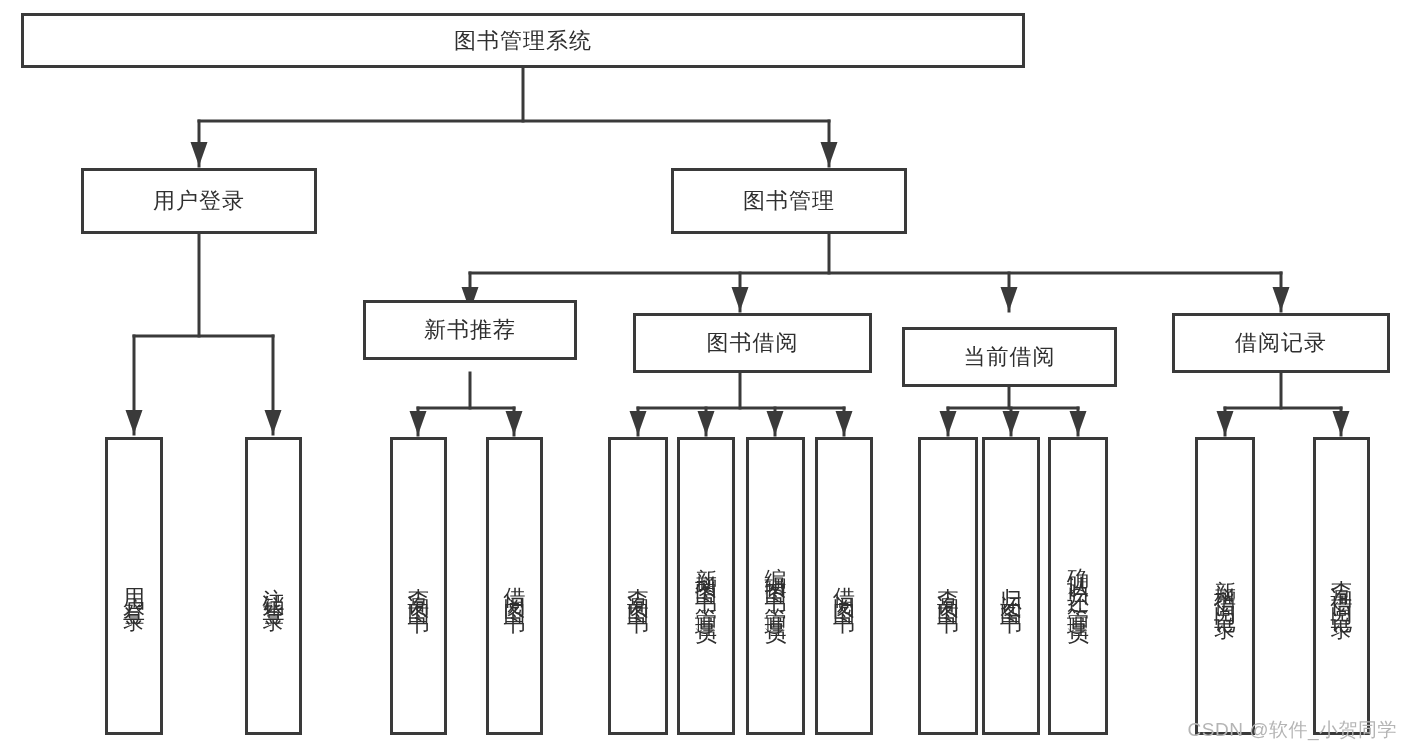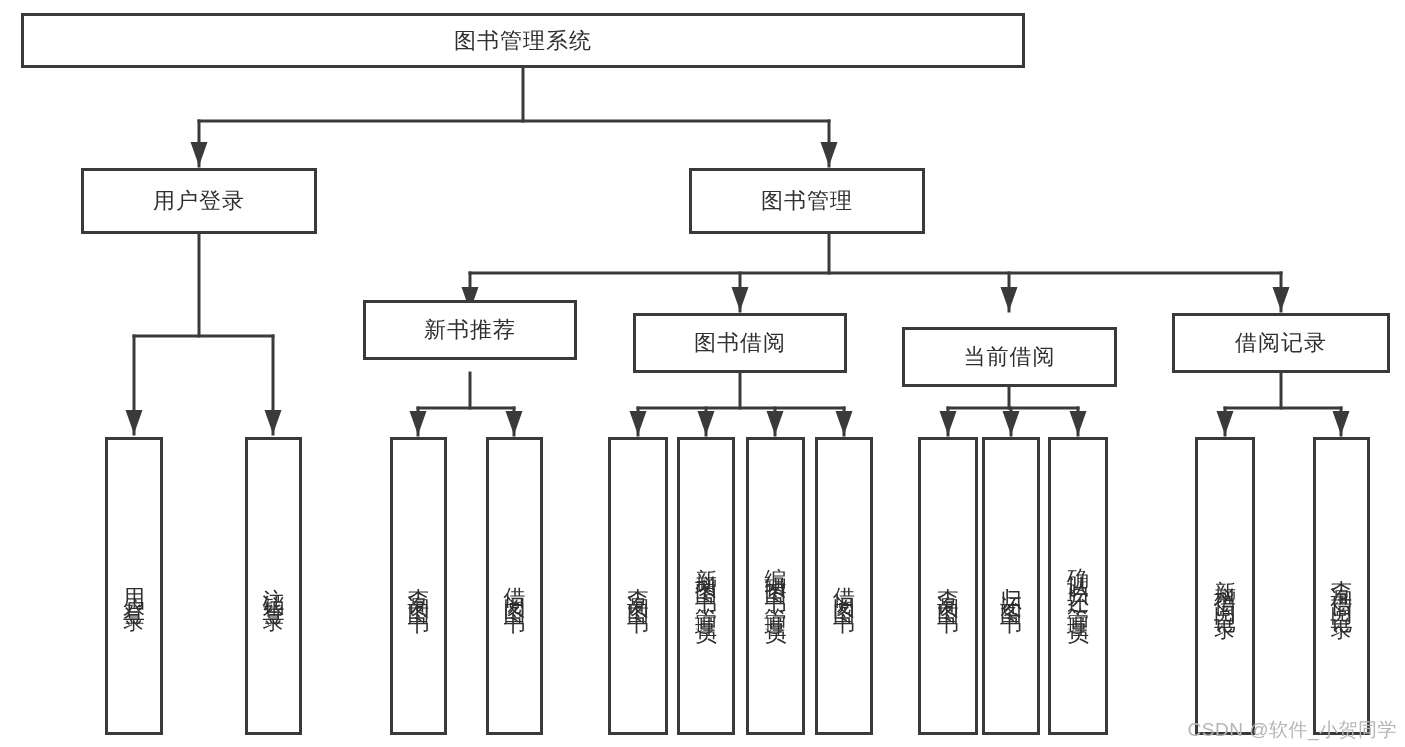--- a/index.html
+++ b/index.html
@@ -103,24 +103,24 @@
       <line x1="1281" y1="373" x2="1281" y2="408"></line>
       <line x1="1225" y1="408" x2="1341" y2="408"></line>
       <line x1="1225" y1="408" x2="1225" y2="435" marker-end="url(#ah)"></line>
       <line x1="1341" y1="408" x2="1341" y2="435" marker-end="url(#ah)"></line>
     </g>
   </svg>
 
   <div class="node h" style="left:21px;top:13px;width:1004px;height:55px">图书管理系统</div>
 
   <div class="node h" style="left:81px;top:168px;width:236px;height:66px">用户登录</div>
-  <div class="node h" style="left:689px;top:168px;width:236px;height:66px">图书管理</div>
+  <div class="node h" style="left:671px;top:168px;width:236px;height:66px">图书管理</div>
 
   <div class="node h" style="left:363px;top:300px;width:214px;height:60px">新书推荐</div>
-  <div class="node h" style="left:633px;top:313px;width:214px;height:60px">图书借阅</div>
+  <div class="node h" style="left:633px;top:313px;width:239px;height:60px">图书借阅</div>
   <div class="node h" style="left:902px;top:327px;width:215px;height:60px">当前借阅</div>
   <div class="node h" style="left:1172px;top:313px;width:218px;height:60px">借阅记录</div>
 
   <div class="node v" style="left:105px;top:437px;width:58px;height:298px">
     <span class="vtext">用户登录</span>
   </div>
   <div class="node v" style="left:245px;top:437px;width:57px;height:298px">
     <span class="vtext">注销登录</span>
   </div>
   <div class="node v" style="left:390px;top:437px;width:57px;height:298px">

